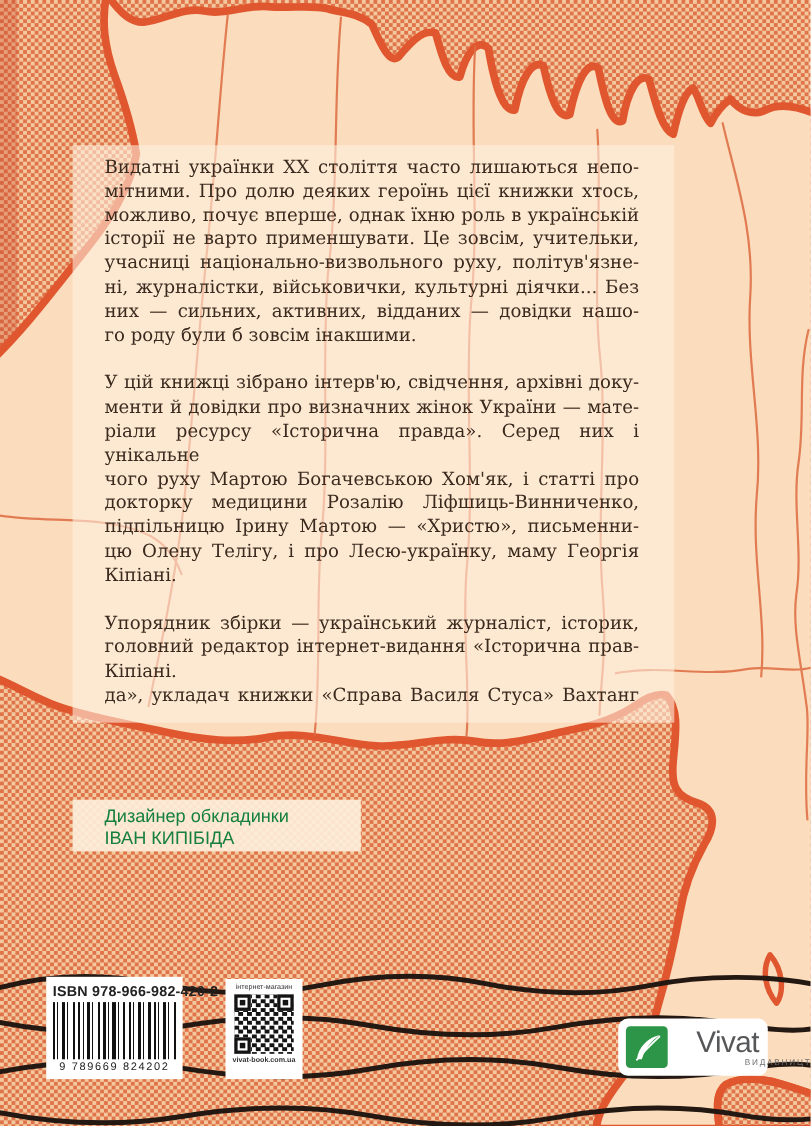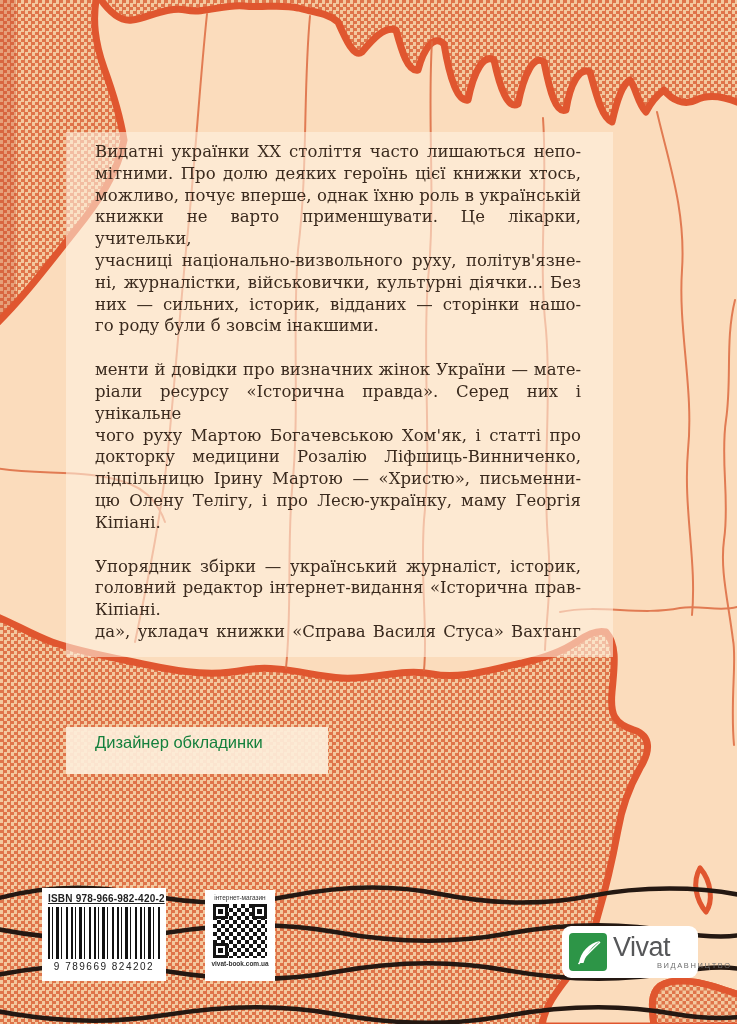--- a/index.html
+++ b/index.html
@@ -33,21 +33,21 @@
     color:#15803d; font-size:16.5px; line-height:20px;
     padding:5px 0 0 29px; box-sizing:border-box;
   }
 
   
   .isbn-box{
     position:absolute; left:42px; top:888px; width:124px; height:93px;
     background:#ffffff; box-sizing:border-box; padding:5px 6px 3px 6px;
     font-family:"Liberation Sans", sans-serif; color:#222;
   }
-  .isbn-label{font-size:10px; font-weight:bold; letter-spacing:.2px; text-align:center; white-space:nowrap;text-decoration:underline;}
+  .isbn-label{font-size:13px; font-weight:bold; letter-spacing:.2px; text-align:center; white-space:nowrap;}
   .bars{
     height:52px; margin-top:3px;
     background:
       repeating-linear-gradient(90deg,
         #111 0 2px, #fff 2px 4px, #111 4px 5px, #fff 5px 8px,
         #111 8px 11px, #fff 11px 13px, #111 13px 14px, #fff 14px 18px,
         #111 18px 20px, #fff 20px 23px);
   }
   .isbn-digits{font-size:10px; letter-spacing:1.5px; text-align:center; margin-top:2px; white-space:nowrap;}
 
@@ -69,20 +69,21 @@
   .qr .eye.tr{right:0; top:0;}
   .qr .eye.bl{left:0; bottom:0;}
   .qr-bottom{font-size:6.5px; font-weight:bold; white-space:nowrap;}
 
   
   .vivat{
     position:absolute; left:562px; top:926px; width:136px; height:52px;
     background:#ffffff; border-radius:9px;
     display:flex; align-items:center; box-sizing:border-box; padding:7px;
     font-family:"Liberation Sans", sans-serif;
+    gap:20px;
   }
   .vivat-green{width:38px; height:38px; border-radius:4px; flex:0 0 auto;
     display:flex; align-items:center; justify-content:center;}
   .vivat-text{margin-left:6px; line-height:1;}
   .vivat-name{font-size:27px; color:#565759; letter-spacing:-.5px;}
   .vivat-tag{font-size:7.5px; color:#6e6e6e; letter-spacing:1.6px; margin-top:1px;padding-left:44px;}
 </style>
 </head>
 <body>
 
@@ -169,46 +170,48 @@
       <path d="M-8 1010 C50 1022, 110 1024, 165 1015 C220 1006, 280 1004, 335 1014 C390 1024, 450 1026, 505 1016 C560 1006, 620 1004, 675 1014 C710 1020, 735 1018, 745 1016"></path>
     </g>
   </svg>
 
   <div class="panel">
     <div class="blurb">
       <p class="para">
           <span class="tline">Видатні українки ХХ століття часто лишаються непо-</span>
           <span class="tline">мітними. Про долю деяких героїнь цієї книжки хтось,</span>
           <span class="tline">можливо, почує вперше, однак їхню роль в українській</span>
-          <span class="tline">книжки не варто применшувати. Це лікарки, учительки,</span>
+          <span class="tline">історії не варто применшувати. Це зовсім, учительки,</span>
           <span class="tline">учасниці національно-визвольного руху, політув'язне-</span>
           <span class="tline">ні, журналістки, військовички, культурні діячки... Без</span>
-          <span class="tline">них — сильних, історик, відданих — сторінки нашо-</span>
+          <span class="tline">них — сильних, активних, відданих — довідки нашо-</span>
           <span class="tline last">го роду були б зовсім інакшими.</span>
         </p>
       <p class="para">
+          <span class="tline">У цій книжці зібрано інтерв'ю, свідчення, архівні доку-</span>
           <span class="tline">менти й довідки про визначних жінок України — мате-</span>
           <span class="tline">ріали ресурсу «Історична правда». Серед них і унікальне</span>
           <span class="tline">чого руху Мартою Богачевською Хом'як, і статті про</span>
           <span class="tline">докторку медицини Розалію Ліфшиць-Винниченко,</span>
           <span class="tline">підпільницю Ірину Мартою — «Христю», письменни-</span>
           <span class="tline">цю Олену Телігу, і про Лесю-українку, маму Георгія</span>
           <span class="tline last">Кіпіані.</span>
         </p>
       <p class="para">
           <span class="tline">Упорядник збірки — український журналіст, історик,</span>
           <span class="tline">головний редактор інтернет-видання «Історична прав-</span>
           <span class="tline last">Кіпіані.</span>
           <span class="tline">да», укладач книжки «Справа Василя Стуса» Вахтанг</span>
         </p>
     </div>
   </div>
 
   <div class="designer">
     <div>Дизайнер обкладинки</div>
+    <div>ІВАН КИПІБІДА</div>
   </div>
 
   <div class="isbn-box">
     <div class="isbn-label">ISBN 978-966-982-420-2</div>
     <div class="bars"></div>
     <div class="isbn-digits">9 789669 824202</div>
   </div>
 
   <div class="qr-box">
     <div class="qr-top">інтернет-магазин</div>

